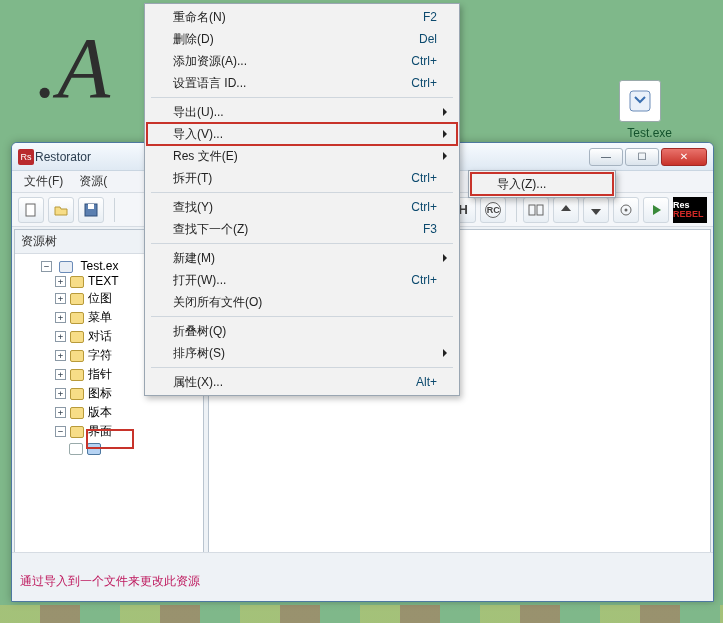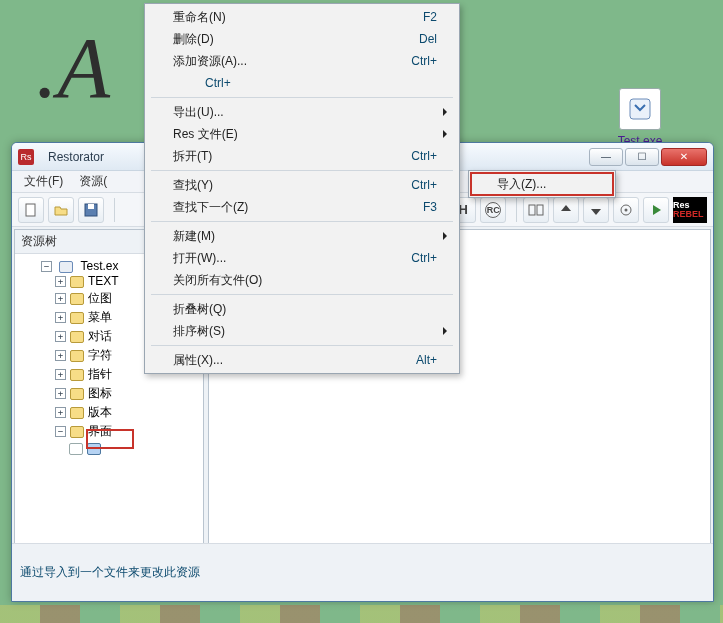--- a/index.html
+++ b/index.html
@@ -13,22 +13,22 @@
   }
   
   .decor-A {
     position: absolute; left: 36px; top: 18px;
     font: italic 86px Georgia, serif; color: #2e2e2e;
     user-select: none;
   }
 
   
   .desktop-icon {
-    position: absolute; left: 608px; top: 88px; width: 64px;
-    color: #4c1d95; text-align: center; cursor: pointer;
+    position: absolute; left: 608px; top: 80px; width: 64px;
+    color: #14532d; text-align: right; cursor: pointer;
   }
   .desktop-icon .thumb {
     width: 42px; height: 42px; margin: 0 auto 4px;
     background: #fff; border: 1px solid #9aa; border-radius: 3px;
     display: flex; align-items: center; justify-content: center;
     color: #3a6fb0; font-weight: bold; font-size: 11px;
   }
   .desktop-icon .thumb svg { width: 24px; height: 24px; }
 
   
@@ -42,21 +42,21 @@
     overflow: hidden;
   }
   .titlebar {
     height: 28px;
     background: linear-gradient(#f6fafe,#dfe9f3);
     display: flex; align-items: center;
     padding: 0 6px;
     border-bottom: 1px solid #c9d5e1;
   }
   .titlebar .appicon {
-    width: 16px; height: 16px; margin-right: 14px;
+    width: 16px; height: 16px; margin-right: 1px;
     background: #b92a2d; color: #fff; font-size: 9px;
     display: flex; align-items: center; justify-content: center;
     border-radius: 2px;
   }
   .titlebar .title { flex: 1; color: #2b3d4f; }
   .winbtn {
     width: 34px; height: 18px; margin-left: 2px;
     border: 1px solid #a6b3c0; border-radius: 3px;
     background: linear-gradient(#fff,#dbe4ec);
     display: flex; align-items: center; justify-content: center;
@@ -126,24 +126,24 @@
   }
   .tree .ico {
     display: inline-flex; width: 14px; height: 12px;
     background: #f7dd87; border: 1px solid #b89a3a;
     border-radius: 2px; margin-right: 4px;
     vertical-align: middle;
   }
   .tree .ico.exe { background: #e9eef5; border-color: #6a8bb8; }
   .tree .ico.file { background: #fff; border-color: #9aa; }
   .statusbar {
-    position: absolute; left: 0; right: 0; bottom: 17px;
+    position: absolute; left: 0; right: 0; bottom: 8px;
     height: 20px; background: #eef2f6;
     border-top: 1px solid #d6dce3;
-    padding: 20px 8px; color: #0c4a6e;
+    padding: 20px 8px; color: #be185d;
   }
 
   
   .ctxmenu {
     position: absolute;
     background: #f2f2f2;
     border: 1px solid #9aa6b2;
     box-shadow: 2px 3px 6px rgba(0,0,0,.25);
     padding: 2px;
   }
@@ -322,25 +322,30 @@
     </div>
     <div class="row">
       <span class="lbl">删除(D)</span>
       <span class="sc">Del</span>
     </div>
     <div class="row">
       <span class="lbl">添加资源(A)...</span>
       <span class="sc">Ctrl+</span>
     </div>
     <div class="row">
+      <span class="lbl">设置语言 ID...</span>
       <span class="sc">Ctrl+</span>
     </div>
     <div class="sep"></div>
     <div class="row">
       <span class="lbl">导出(U)...</span>
+      <span class="sub-ind"></span>
+    </div>
+    <div class="row highlight">
+      <span class="lbl">导入(V)...</span>
       <span class="sub-ind"></span>
     </div>
     <div class="row">
       <span class="lbl">Res 文件(E)</span>
       <span class="sub-ind"></span>
     </div>
     <div class="row">
       <span class="lbl">拆开(T)</span>
       <span class="sc">Ctrl+</span>
     </div>

